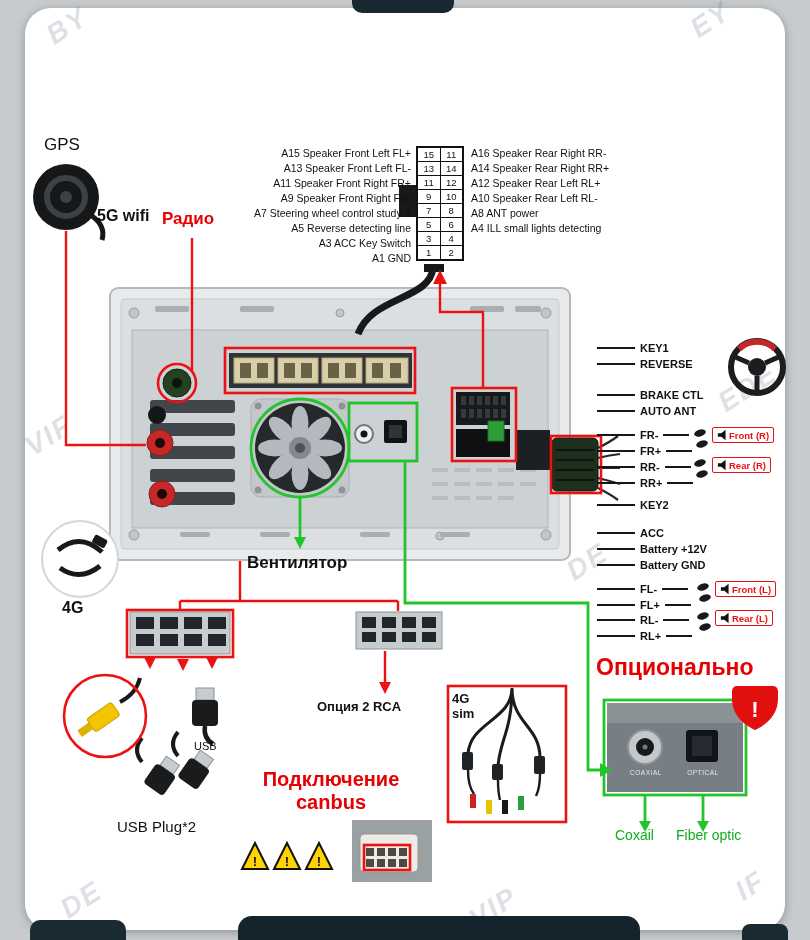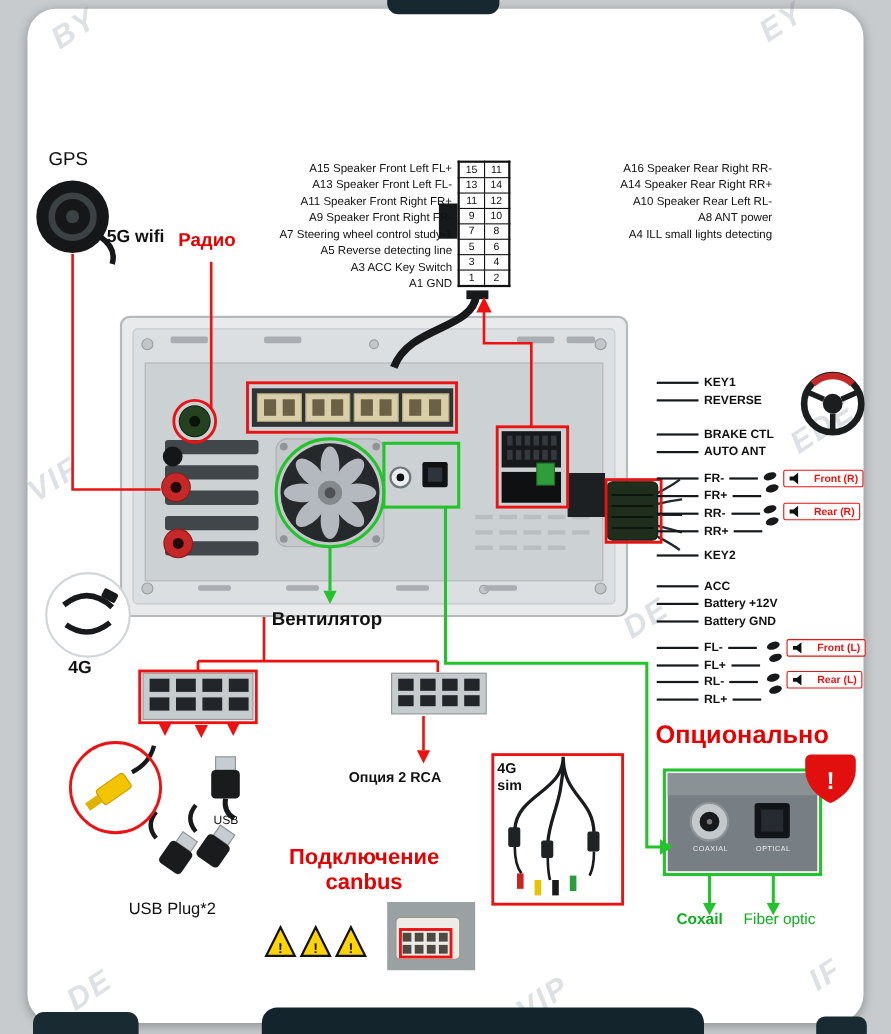--- a/index.html
+++ b/index.html
@@ -24,35 +24,35 @@
 
   svg.overlay{position:absolute;left:0;top:0;z-index:3}
 
   .lbl{position:absolute;z-index:5;white-space:pre-line;line-height:1.15}
   .red{color:#e60000}
   .green{color:#0eae1e}
 
   
   .harness{position:absolute;left:228px;top:146px;display:flex;align-items:flex-start;z-index:4}
   .hleft{width:188px;text-align:right}
-  .hright{width:238px;text-align:right}
+  .hright{width:238px;text-align:left}
   .hrow{height:15px;line-height:15px;font-size:10.5px;white-space:nowrap}
   .hleft .hrow{padding-right:5px}
   .hright .hrow{padding-left:7px}
   .hgrid{border-collapse:collapse;border:2px solid #111;background:#fff}
   .hgrid td{width:23px;height:13px;border:1px solid #111;font-size:9.5px;text-align:center;
             padding:0;line-height:13px}
 
   
   .wrow{position:absolute;left:597px;z-index:5;display:flex;align-items:center;gap:5px;
         height:14px;font-size:11px;font-weight:600;color:#111;white-space:nowrap}
   .wline{display:inline-block;width:38px;height:0;border-top:2px solid #15181b}
   .wline.ext{width:26px}
 
-  .tag{position:absolute;z-index:5;display:flex;align-items:center;gap:11px;
+  .tag{position:absolute;z-index:5;display:flex;align-items:center;gap:0;
        border:1.6px solid #ec1212;background:#fff;color:#ec1212;font-size:9.5px;
        font-weight:bold;padding:1px 4px;border-radius:2px;white-space:nowrap}
 
   .tinywhite{position:absolute;z-index:5;font-size:6.5px;color:#e9e9e9;letter-spacing:.08em}
 </style>
 </head>
 <body>
 
 <div class="card"></div>
 <div class="bar-top"></div>
@@ -438,20 +438,21 @@
         </tr>
     <tr>
           <td>1</td>
           <td>2</td>
         </tr>
   </tbody>
     </table>
   <div class="hright">
     <div class="hrow">A16 Speaker Rear Right RR-</div>
     <div class="hrow">A14 Speaker Rear Right RR+</div>
+    <div class="hrow">A12 Speaker Rear Left RL+</div>
     <div class="hrow">A10 Speaker Rear Left RL-</div>
     <div class="hrow">A8  ANT power</div>
     <div class="hrow">A4  ILL small lights detecting</div>
   </div>
 </div>
 
 <div class="wrow" style="top:341px">
     <span class="wline"></span>
     <span>KEY1</span>
   </div>
@@ -551,16 +552,16 @@
 
 <div class="lbl" style="left:247px;top:553px;font-size:17px;font-weight:bold">Вентилятор</div>
 <div class="lbl" style="left:62px;top:599px;font-size:16px;font-weight:bold">4G</div>
 <div class="lbl" style="left:194px;top:740px;font-size:11px">USB</div>
 <div class="lbl" style="left:117px;top:818px;font-size:15px">USB Plug*2</div>
 <div class="lbl" style="left:317px;top:700px;font-size:13px;font-weight:bold">Опция 2 RCA</div>
 <div class="lbl" style="left:452px;top:692px;font-size:13px;font-weight:bold">4G
 sim</div>
 <div class="lbl red" style="left:230px;top:768px;width:202px;text-align:center;font-size:20px;font-weight:bold">Подключение canbus</div>
 <div class="lbl red" style="left:596px;top:654px;font-size:23px;font-weight:bold">Опционально</div>
-<div class="lbl green" style="left:615px;top:827px;font-size:14px;font-weight:bold">Coxail</div>
+<div class="lbl green" style="left:615px;top:827px;font-size:14px;font-weight:normal">Coxail</div>
 <div class="lbl green" style="left:676px;top:827px;font-size:14px;font-weight:normal">Fiber optic</div>
 <div class="tinywhite" style="left:618px;top:769px;width:56px;text-align:center">COAXIAL</div>
 <div class="tinywhite" style="left:684px;top:769px;width:38px;text-align:center">OPTICAL</div>
 
 </body></html>

